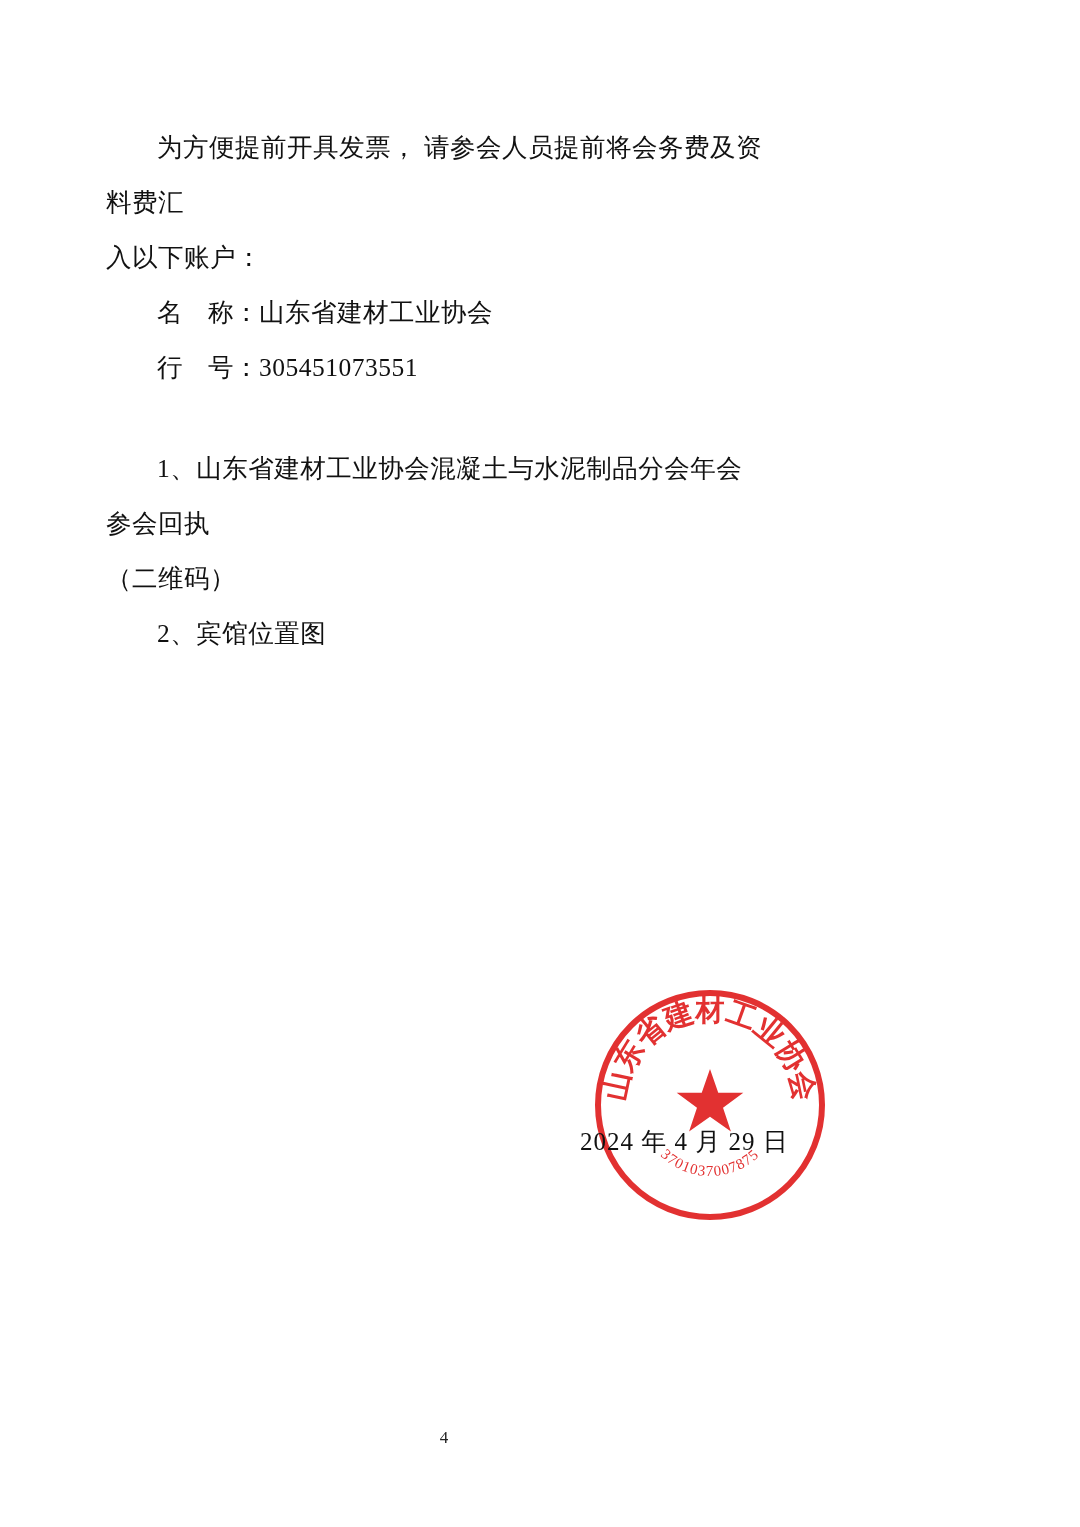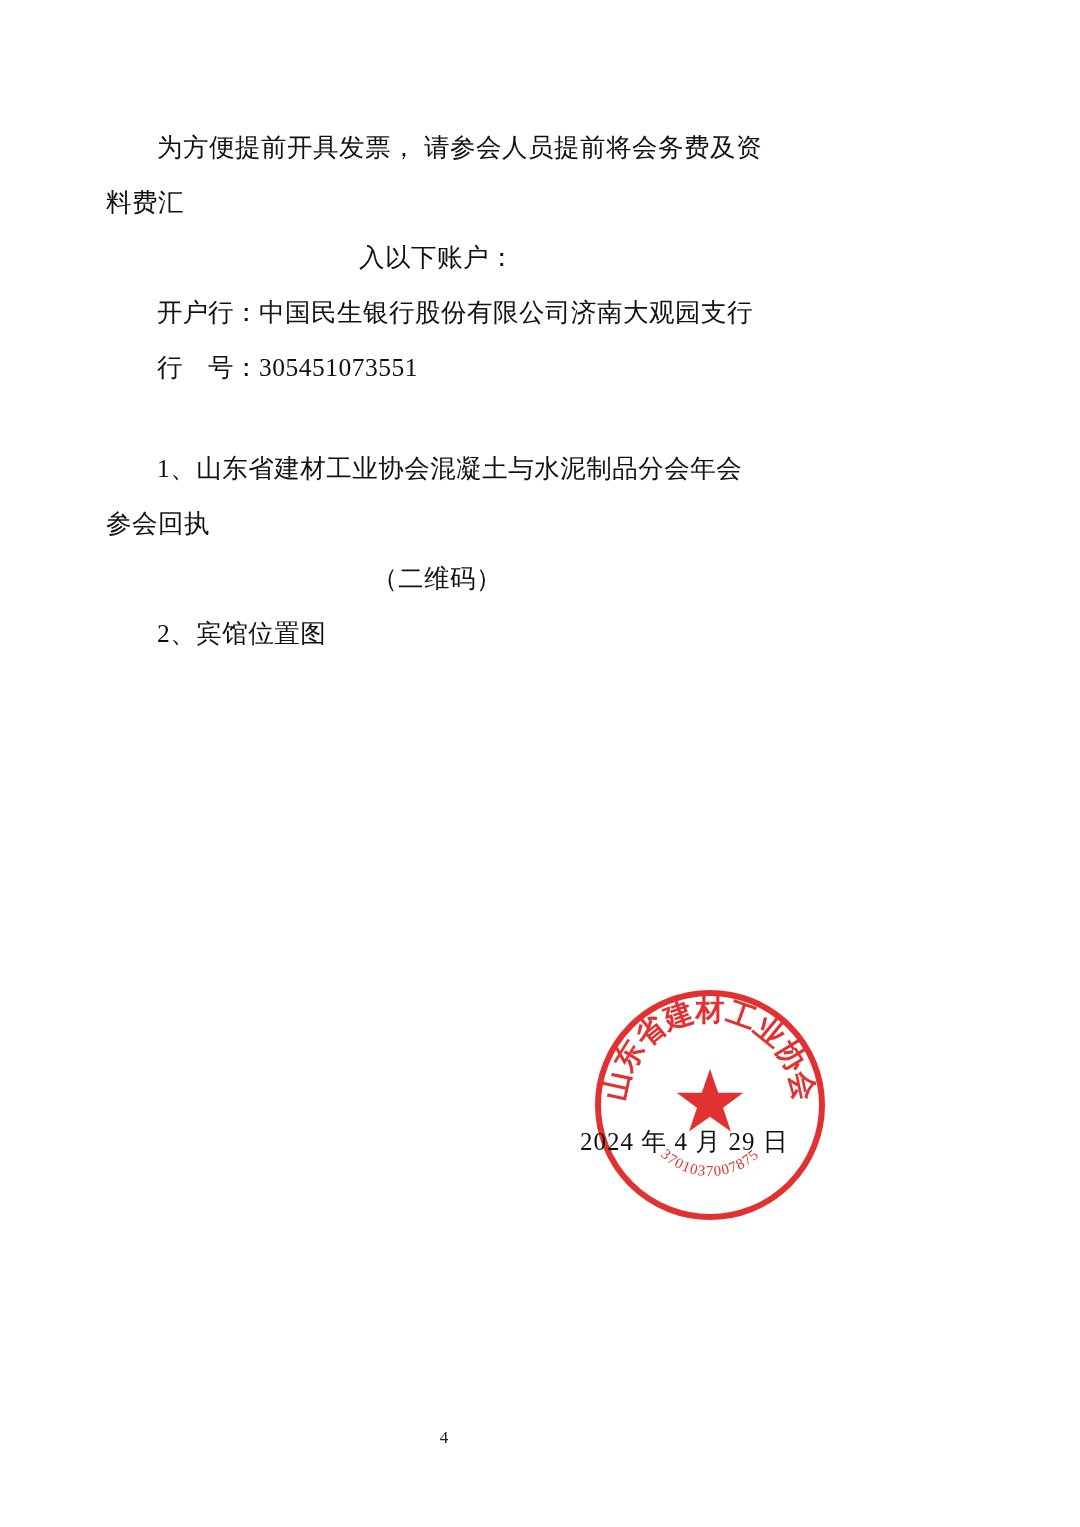--- a/index.html
+++ b/index.html
@@ -31,21 +31,20 @@
   }
   .para {
     margin: 0;
     text-indent: 2em;
     line-height: 55px;
   }
   .para-flush {
     margin: 0;
     text-indent: 0;
     line-height: 55px;
-    text-align: center;
   }
   .bank-line {
     margin: 0;
     text-indent: 2em;
     line-height: 55px;
     white-space: pre;
   }
   .label-sp {
     letter-spacing: 0;
   }
@@ -129,22 +128,22 @@
 </head>
 <body>
 
 <div class="page">
 
   <div class="body-text">
 
     <p class="para">为方便提前开具发票， 请参会人员提前将会务费及资料费汇</p>
     <p class="para-flush">入以下账户：</p>
 
+    <p class="bank-line"><span class="label-sp">名    称：</span><span>山东省建材工业协会</span></p>
 
-    <p class="bank-line"><span class="label-sp">开户行：</span><span>中国民生银行股份有限公司济南大观园支行</span></p>
 
     <p class="bank-line"><span class="label-sp">行    号：</span><span class="num-text">305451073551</span></p>
 
 
     <div class="spacer-md"></div>
 
     <p class="para">1、山东省建材工业协会混凝土与水泥制品分会年会参会回执</p>
     <p class="para-flush">（二维码）</p>
     <p class="para">2、宾馆位置图</p>
 

